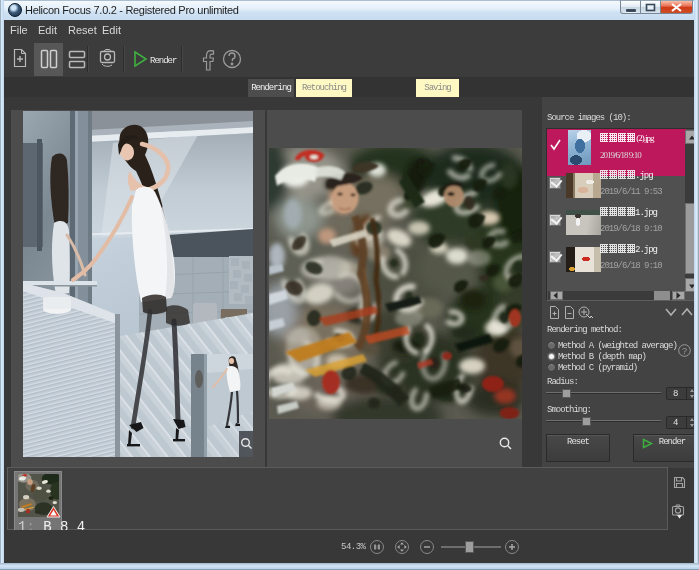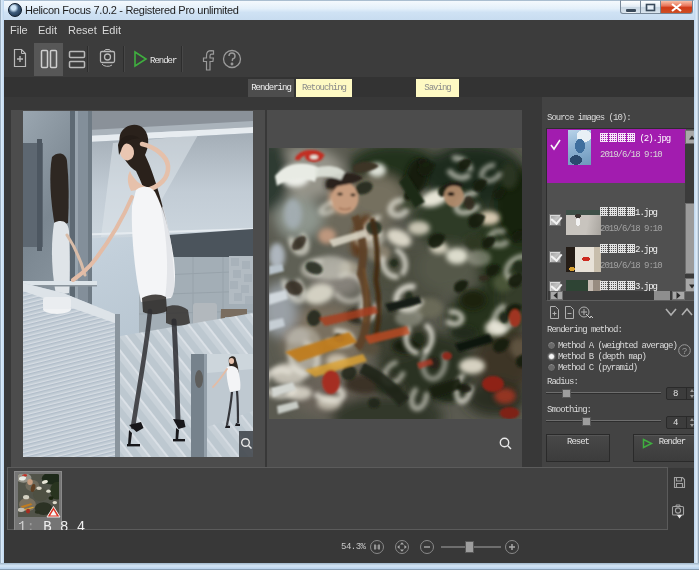--- a/index.html
+++ b/index.html
@@ -499,44 +499,45 @@
     <svg class="abs" style="left:230px;top:325px" width="18" height="18">
       <g stroke="#e8e8e8" fill="none" stroke-width="1.4">
         <circle cx="7.5" cy="7.5" r="4.2"></circle>
         <line x1="10.8" y1="10.8" x2="14" y2="14"></line>
       </g>
     </svg>
   </div>
   <div id="rightpanel">
     <div class="abs rtxt" style="left:5px;top:16px;">Source images (10):</div>
     <div class="abs" id="list">
-      <div class="row" style="top:0;height:54px;background:#a21caf;">
+      <div class="row" style="top:0;height:47px;background:#be185d;font-family:Liberation Serif, serif;">
         <svg class="abs" style="left:2px;top:9px" width="13" height="13">
             <path d="M2 7 l3 4 l6 -9" stroke="#f8f8f8" stroke-width="1.6" fill="none"></path>
           </svg>
         <div class="abs thumb1" style="left:21px;top:1px;width:23px;height:35px;"></div>
         <div class="abs fname" style="left:53px;top:4px;color:#ffffff;"><span class="cjk"></span><span> (2).jpg</span></div>
         <div class="abs fdate" style="left:53px;top:21px;color:#d8d8d8;">2019/6/18 9:10</div>
       </div>
+      <div class="row" style="top:38px;height:37px;">
+        <div class="cbx" style="left:2px;top:10px;"></div>
+        <div class="abs thumb2" style="left:19px;top:6px;width:35px;height:25px;"></div>
+        <div class="abs fname" style="left:53px;top:3px;"><span class="cjk"></span><span>.jpg</span></div>
+        <div class="abs fdate" style="left:53px;top:20px;">2019/6/11 9:53</div>
+      </div>
       <div class="row" style="top:75px;height:37px;">
         <div class="cbx" style="left:2px;top:10px;"></div>
         <div class="abs thumb3" style="left:19px;top:6px;width:35px;height:25px;"></div>
         <div class="abs fname" style="left:53px;top:3px;"><span class="cjk"></span><span>1.jpg</span></div>
         <div class="abs fdate" style="left:53px;top:20px;">2019/6/18 9:10</div>
       </div>
       <div class="row" style="top:112px;height:37px;">
         <div class="cbx" style="left:2px;top:10px;"></div>
         <div class="abs thumb4" style="left:19px;top:6px;width:35px;height:25px;"></div>
         <div class="abs fname" style="left:53px;top:3px;"><span class="cjk"></span><span>2.jpg</span></div>
         <div class="abs fdate" style="left:53px;top:20px;">2019/6/18 9:10</div>
-      </div>
-      <div class="row" style="top:149px;height:14px;">
-        <div class="cbx" style="left:2px;top:3px;"></div>
-        <div class="abs thumb5" style="left:19px;top:2px;width:35px;height:12px;"></div>
-        <div class="abs fname" style="left:53px;top:3px;"><span class="cjk"></span><span>3.jpg</span></div>
       </div>
       <div class="abs" id="vscroll">
         <div class="sbtn" style="top:0;"><svg width="12" height="12">
               <path d="M3 7.5 l3-4 3 4 z" fill="#2a2a2a"></path>
             </svg></div>
         <div class="abs" style="left:0;top:73px;width:12px;height:71px;background:#9b9b9b;border:1px solid #6e6e6e;"></div>
         <div class="sbtn" style="bottom:0;"><svg width="12" height="12">
               <path d="M3 4.5 l3 4 3-4 z" fill="#2a2a2a"></path>
             </svg></div>
       </div>

